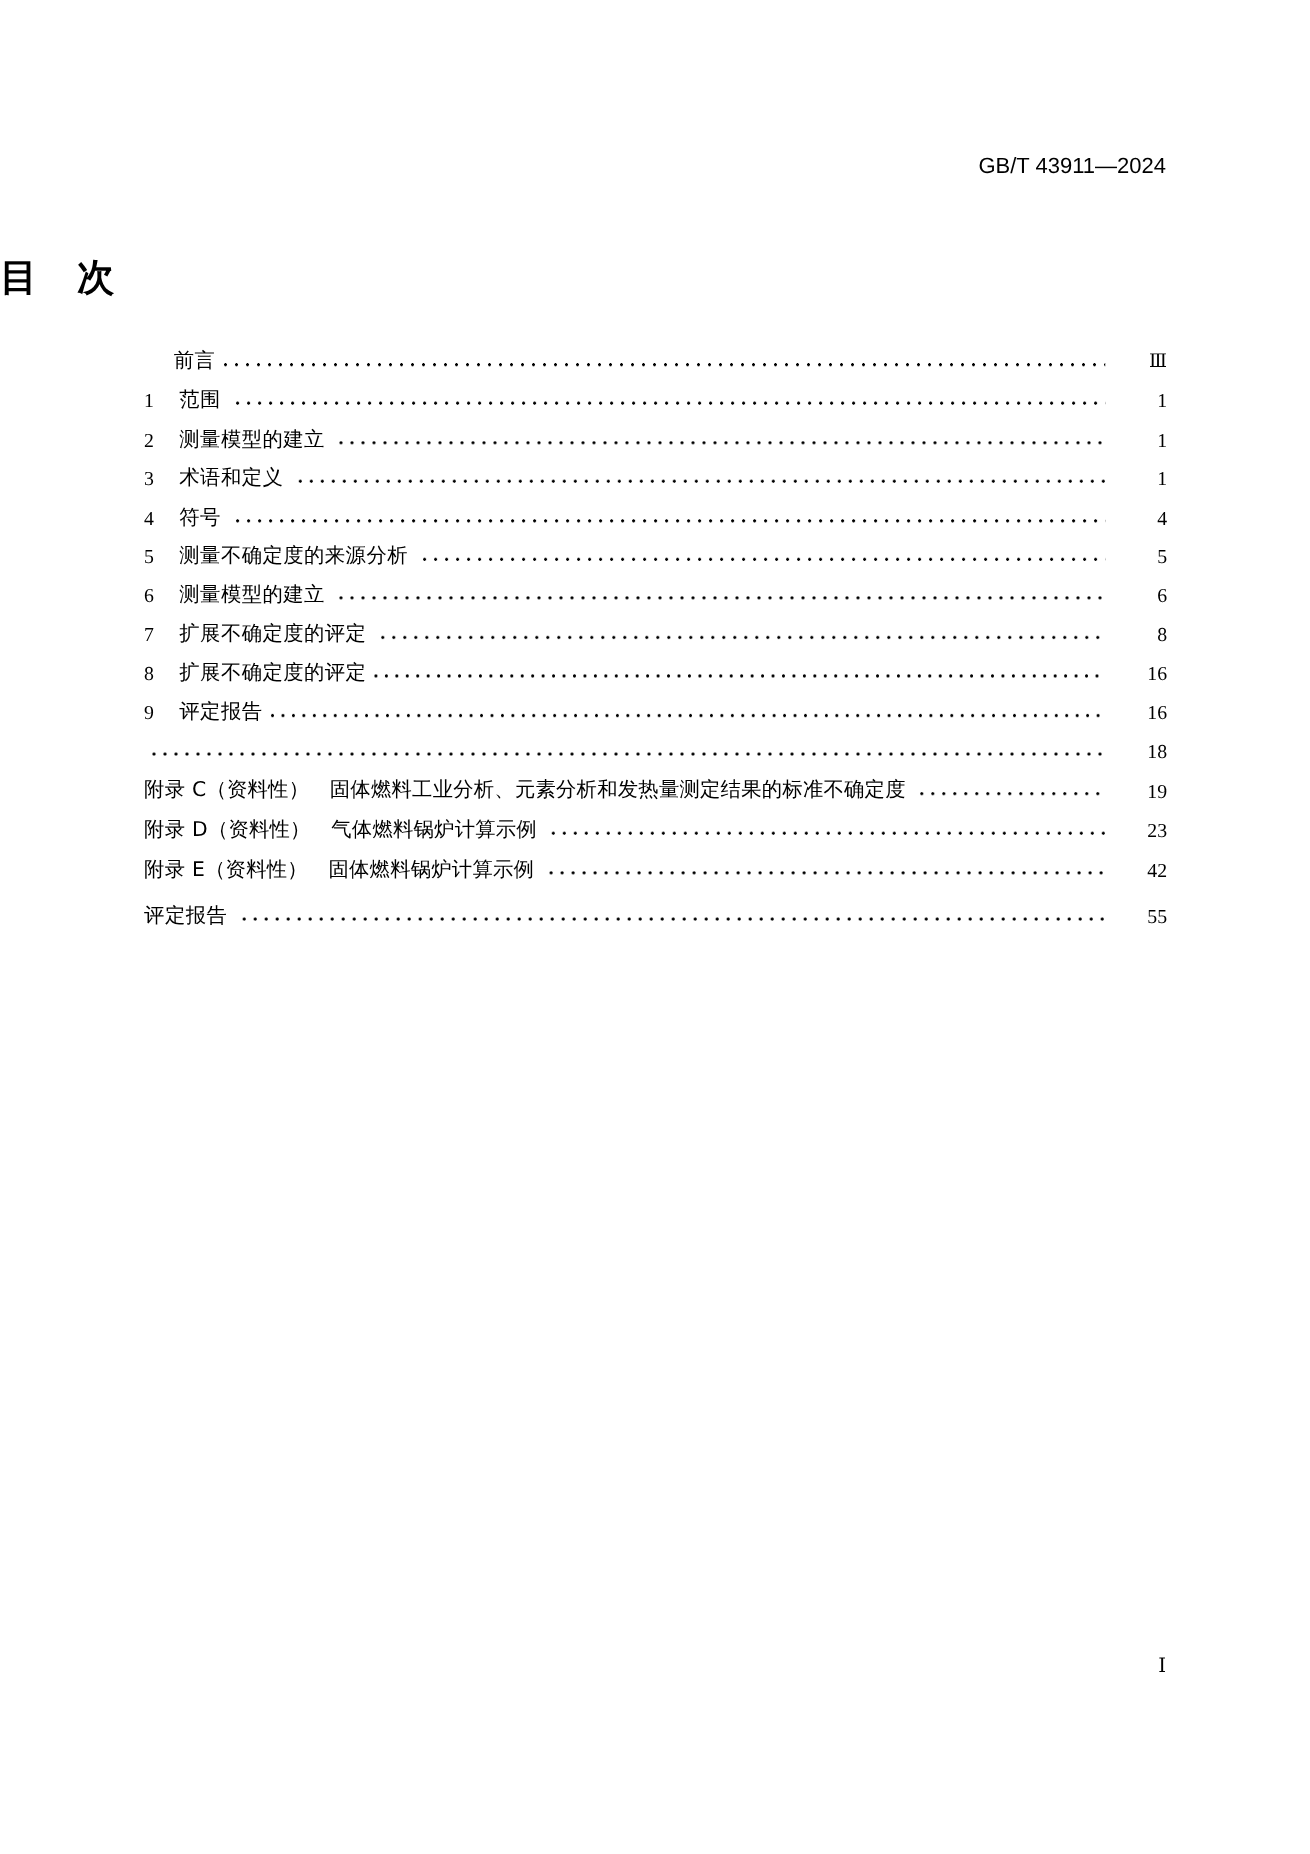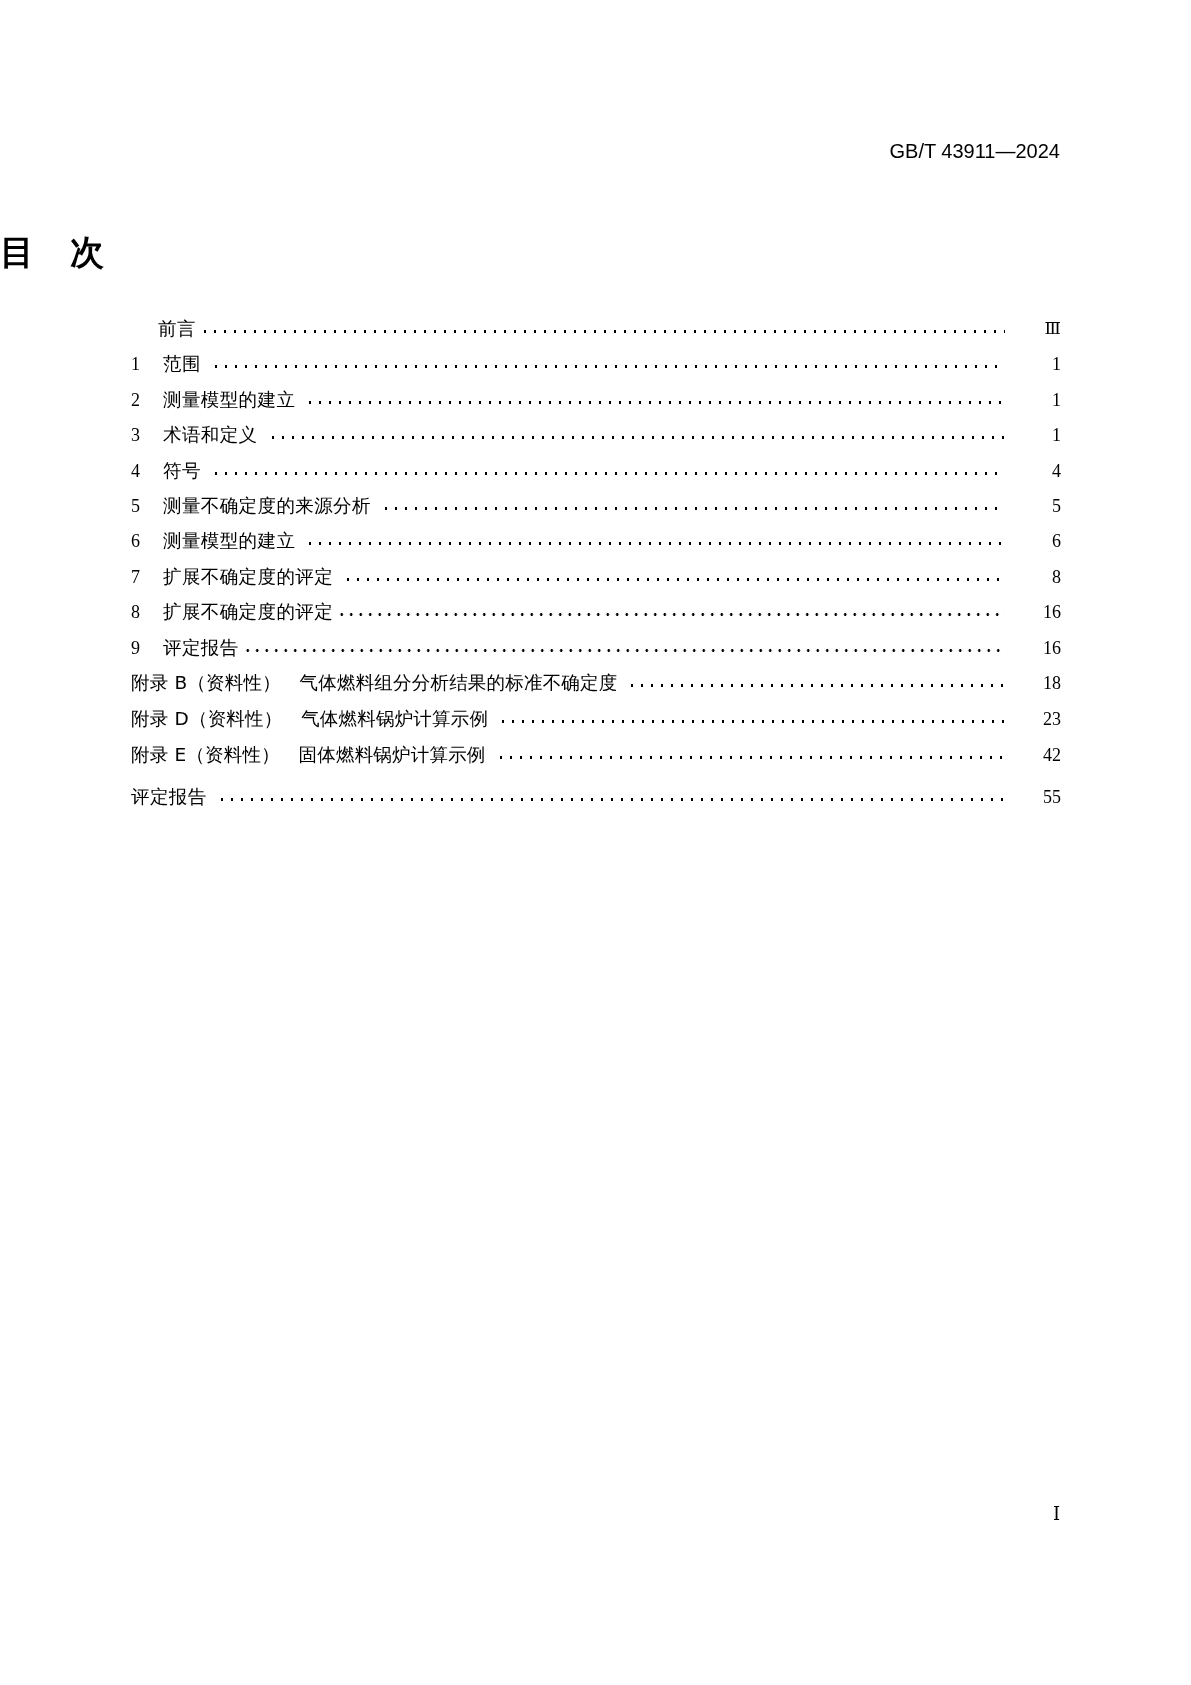--- a/index.html
+++ b/index.html
@@ -217,25 +217,29 @@
 
     <div class="toc-row">
       <span class="num">9</span>
       <span class="label pad-l">评定报告</span>
       <span class="leader tight"></span>
       <span class="pageno">16</span>
     </div>
 
 
     <div class="toc-row spaced">
-      <span class="label appendix pad-r">附录 B（资料性）　气体燃料组分分析结果的标准不确定度</span>
       <span class="leader"></span>
       <span class="pageno">18</span>
     </div>
 
+    <div class="toc-row spaced">
+      <span class="label appendix pad-r">附录 C（资料性）　固体燃料工业分析、元素分析和发热量测定结果的标准不确定度</span>
+      <span class="leader"></span>
+      <span class="pageno">19</span>
+    </div>
 
     <div class="toc-row spaced">
       <span class="label appendix pad-r">附录 D（资料性）　气体燃料锅炉计算示例</span>
       <span class="leader"></span>
       <span class="pageno">23</span>
     </div>
 
     <div class="toc-row spaced">
       <span class="label appendix pad-r">附录 E（资料性）　固体燃料锅炉计算示例</span>
       <span class="leader"></span>

